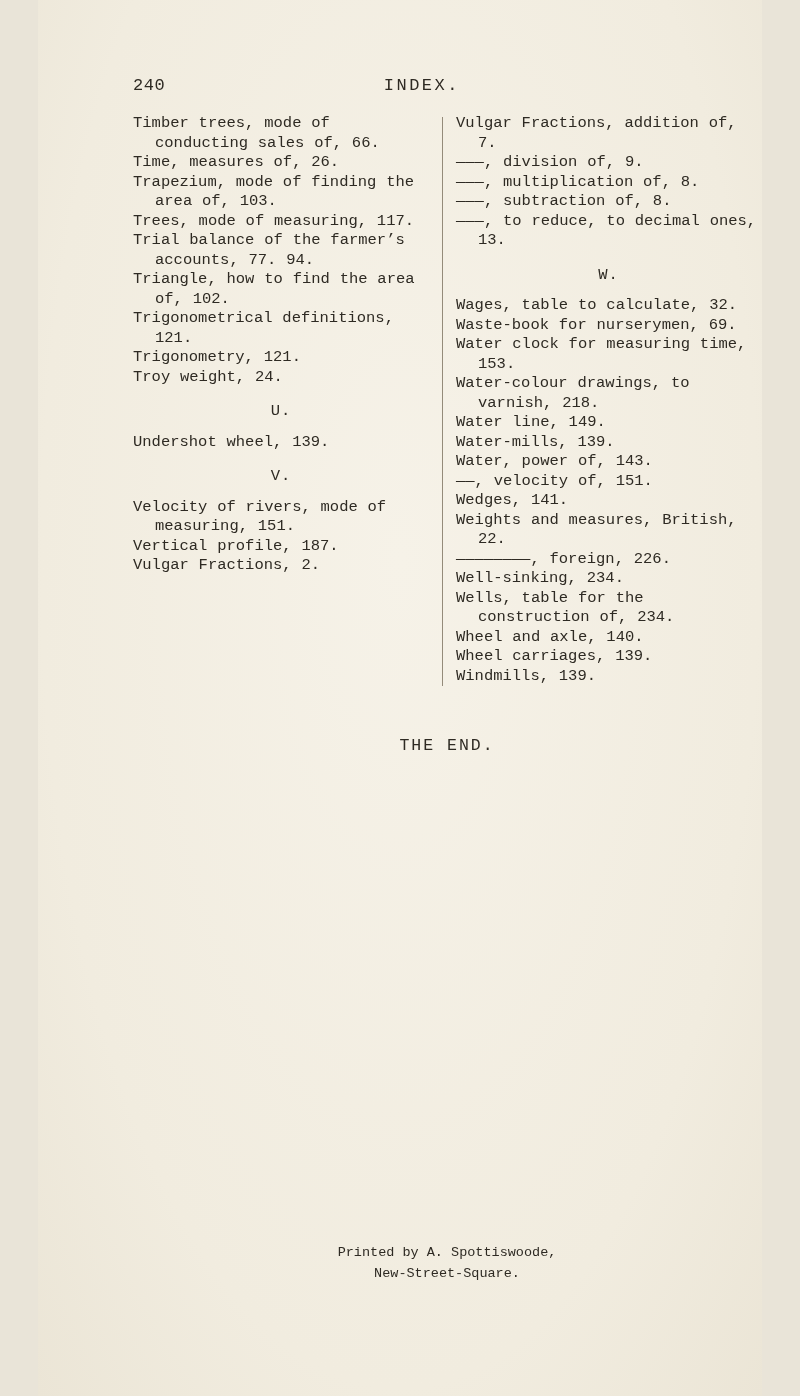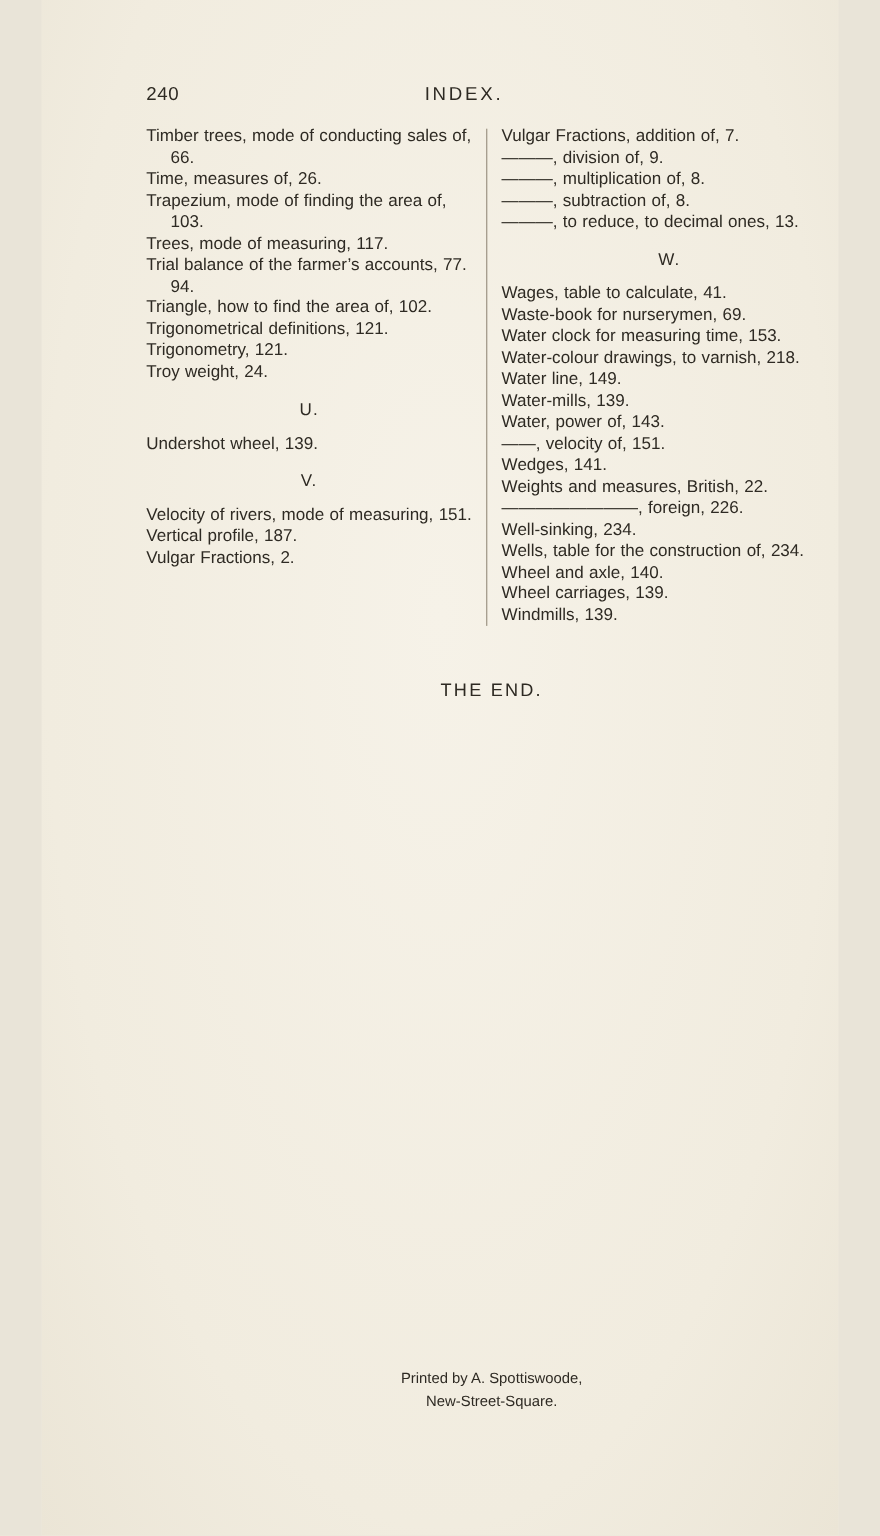--- a/index.html
+++ b/index.html
@@ -7,21 +7,21 @@
     padding: 0;
     background: #e9e4d8;
   }
   .page {
     position: relative;
     width: 724px;
     height: 1396px;
     margin: 0 auto;
     background: #f3efe4;
     background-image: radial-gradient(ellipse at 50% 40%, #f6f2e8 0%, #f1ecdf 70%, #ebe5d6 100%);
-    font-family: Liberation Sans, sans-serif;
+    font-family: Liberation Mono, monospace;
     color: #2e2a23;
     overflow: hidden;
     box-sizing: border-box;
   }
   .content {
     position: absolute;
     left: 95px;
     top: 76px;
     width: 628px;
   }
@@ -123,21 +123,21 @@
           <div class="entry">Vulgar Fractions, 2.</div>
         </div>
       <div class="col-divider"></div>
       <div class="col-right" id="col-right">
           <div class="entry">Vulgar Fractions, addition of, 7.</div>
           <div class="entry">———, division of, 9.</div>
           <div class="entry">———, multiplication of, 8.</div>
           <div class="entry">———, subtraction of, 8.</div>
           <div class="entry">———, to reduce, to decimal ones, 13.</div>
           <div class="section-heading">W.</div>
-          <div class="entry">Wages, table to calculate, 41.</div>
+          <div class="entry">Wages, table to calculate, 32.</div>
           <div class="entry">Waste-book for nurserymen, 69.</div>
           <div class="entry">Water clock for measuring time, 153.</div>
           <div class="entry">Water-colour drawings, to varnish, 218.</div>
           <div class="entry">Water line, 149.</div>
           <div class="entry">Water-mills, 139.</div>
           <div class="entry">Water, power of, 143.</div>
           <div class="entry">——, velocity of, 151.</div>
           <div class="entry">Wedges, 141.</div>
           <div class="entry">Weights and measures, British, 22.</div>
           <div class="entry">————————, foreign, 226.</div>

